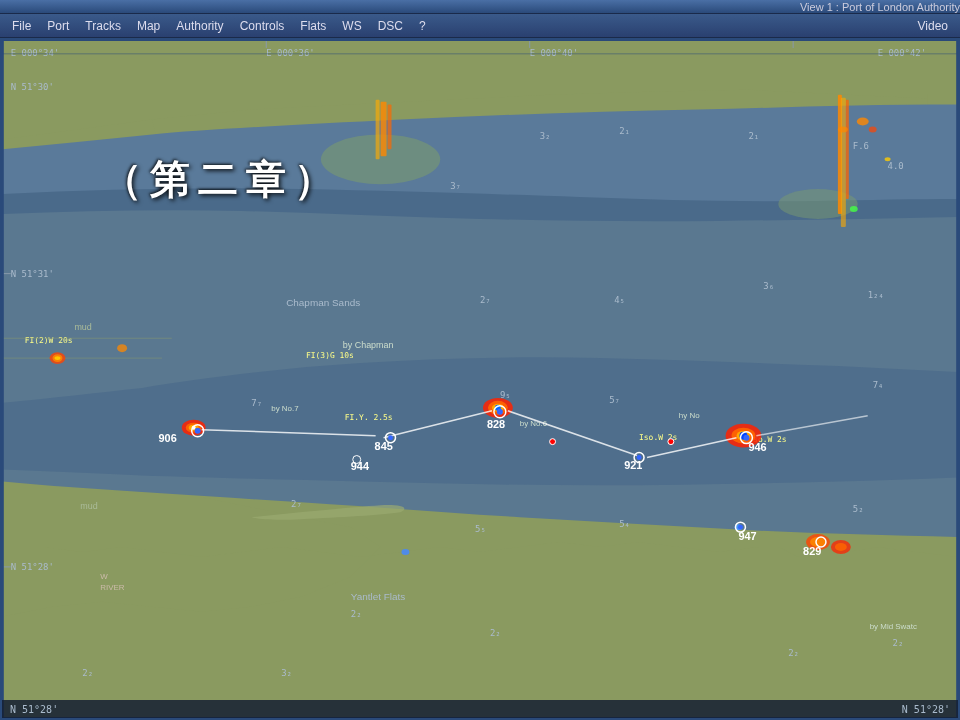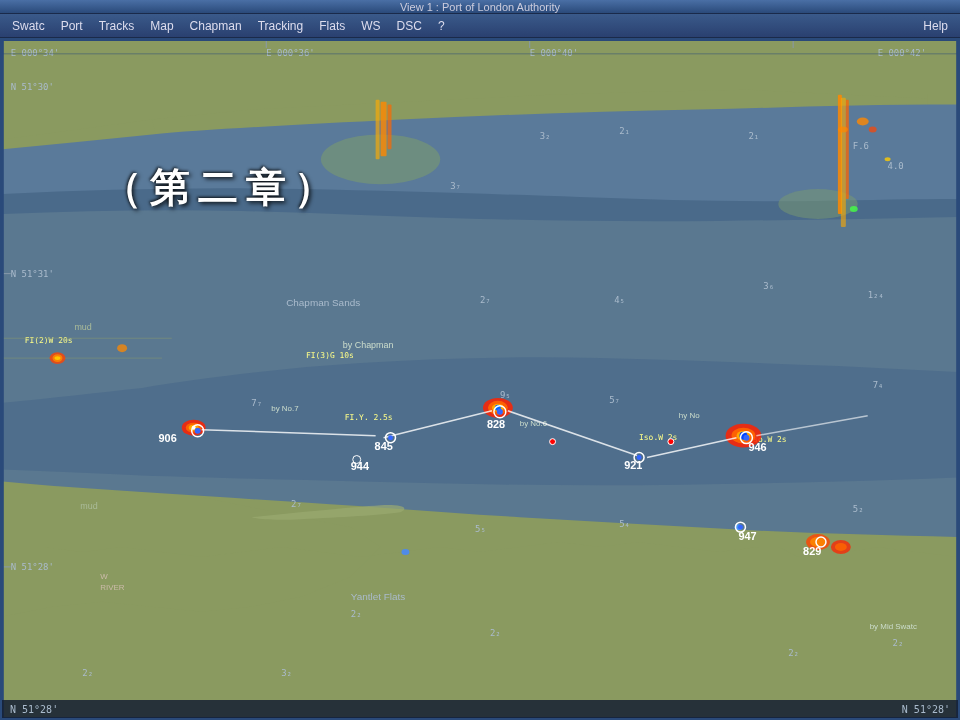--- a/index.html
+++ b/index.html
@@ -11,21 +11,21 @@
       background: #1a1a2e;
     }
 
     
     #title-bar {
       width: 100%;
       height: 14px;
       background: linear-gradient(to bottom, #4a6fa5, #2a4a7a);
       display: flex;
       align-items: center;
-      justify-content: center;
+      justify-content: flex-end;
       font-size: 11px;
       color: #ccd;
       border-bottom: 1px solid #1a2a4a;
     }
 
     
     #menu-bar {
       width: 100%;
       height: 24px;
       background: linear-gradient(to bottom, #3a5a8a, #2a4070);
@@ -89,21 +89,21 @@
       font-weight: bold;
       font-family: 'SimSun', 'STSong', serif;
       letter-spacing: 4px;
       line-height: 1.2;
     }
     #overlay-subtitle {
       font-size: 40px;
       font-weight: bold;
       font-family: 'SimSun', 'STSong', serif;
       letter-spacing: 8px;
-      margin-top: 20px;
+      margin-top: 12px;
     }
 
     
     #status-bar {
       position: absolute;
       bottom: 0;
       width: 100%;
       height: 18px;
       background: rgba(20,30,50,0.85);
       display: flex;
@@ -118,32 +118,32 @@
     }
   </style>
 </head>
 <body>
 
 <div id="title-bar">
   <span>View 1 : Port of London Authority</span>
 </div>
 
 <div id="menu-bar">
-  <span class="menu-item">Swatc</span>
+  <span class="menu-item">File</span>
   <span class="menu-item">Port</span>
   <span class="menu-item">Tracks</span>
   <span class="menu-item">Map</span>
-  <span class="menu-item">Chapman</span>
-  <span class="menu-item">Tracking</span>
+  <span class="menu-item">Authority</span>
+  <span class="menu-item">Controls</span>
   <span class="menu-item">Flats</span>
   <span class="menu-item">WS</span>
   <span class="menu-item">DSC</span>
   <span class="menu-item">?</span>
   <div class="menu-spacer"></div>
-  <span class="menu-help">Help</span>
+  <span class="menu-help">Video</span>
 </div>
 
 <div id="map-container">
   <div id="map-bg"></div>
 
   <svg id="map-svg" viewBox="0 0 960 682">
 
     <rect x="0" y="0" width="960" height="682" fill="#8a9a60"></rect>
 
     <polygon points="0,0 960,0 960,60 850,55 750,50 650,52 550,55 450,60 350,65 250,70 150,80 100,90 50,100 0,110" fill="#8a9a60"></polygon>

